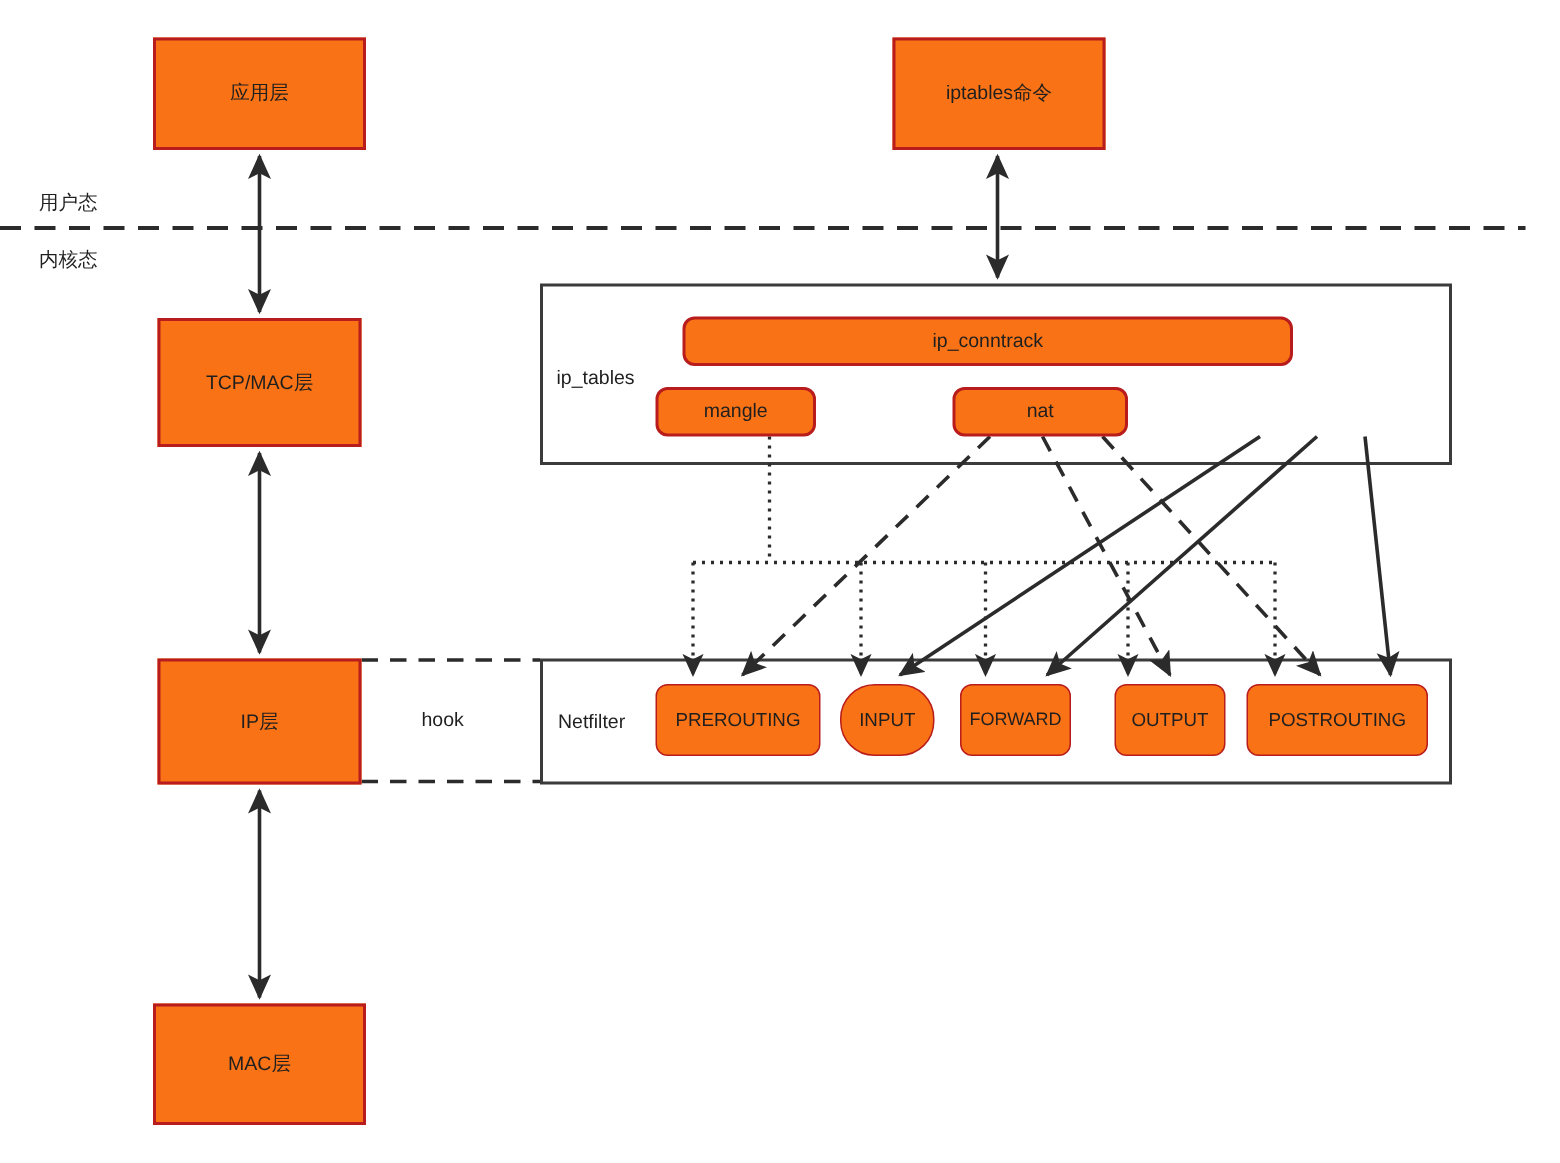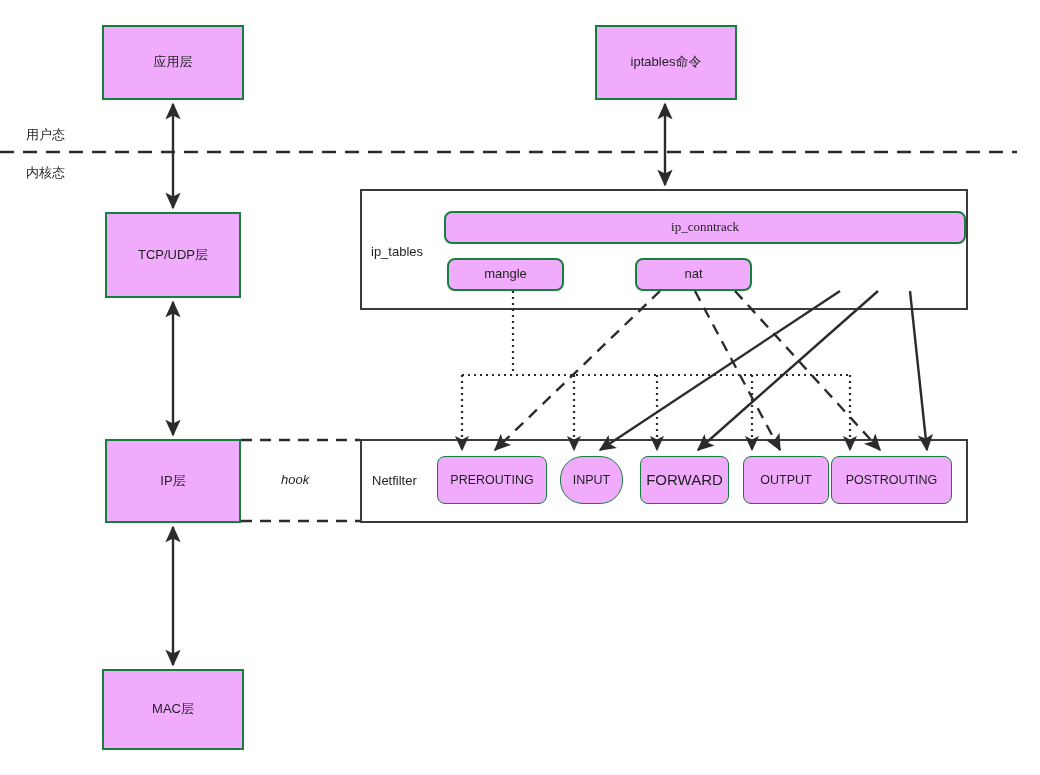--- a/index.html
+++ b/index.html
@@ -16,22 +16,22 @@
     position: relative;
     width: 1040px;
     height: 775px;
     background: #ffffff;
     overflow: hidden;
   }
   
   .box {
     position: absolute;
     box-sizing: border-box;
-    border: 2px solid #15803d;
-    background: #f0abfc;
+    border: 2px solid #b91c1c;
+    background: #f97316;
     display: flex;
     align-items: center;
     justify-content: center;
     font-size: 13px;
     line-height: 1.3;
     color: #1f1f1f;
     text-align: right;
     z-index: 5;
   }
   .box.rounded {
@@ -50,21 +50,20 @@
   }
   .plain-label {
     position: absolute;
     font-size: 13px;
     color: #1f1f1f;
     white-space: nowrap;
     z-index: 6;
   }
   .plain-label.center {
     text-align: center;
-    font-style: italic;
   }
   svg.wires {
     position: absolute;
     left: 0;
     top: 0;
     width: 1040px;
     height: 775px;
     z-index: 4;
     pointer-events: none;
   }
@@ -93,69 +92,69 @@
   </svg>
 
   <div class="plain-label" style="left:26px; top:126px;text-align:right;">用户态</div>
   <div class="plain-label" style="left:26px; top:164px;">内核态</div>
 
   <div class="box" style="left:102px; top:25px; width:142px; height:75px;">
     <span>应用层</span>
   </div>
 
   <div class="box" style="left:105px; top:212px; width:136px; height:86px;">
-    <span>TCP/UDP层</span>
+    <span>TCP/MAC层</span>
   </div>
 
   <div class="box" style="left:102px; top:669px; width:142px; height:81px;">
     <span>MAC层</span>
   </div>
 
   <div class="box" style="left:105px; top:439px; width:136px; height:84px;">
     <span>IP层</span>
   </div>
 
   <div class="plain-label center" style="left:281px; top:472px;">hook</div>
 
   <div class="box" style="left:595px; top:25px; width:142px; height:75px;">
     <span>iptables命令</span>
   </div>
 
   <div class="container-box" style="left:360px; top:189px; width:608px; height:121px;"></div>
   <div class="plain-label" style="left:371px; top:244px;">ip_tables</div>
 
-  <div class="box rounded" style="left:444px; top:211px; width:522px; height:33px;font-family:Liberation Serif, serif;">
+  <div class="box rounded" style="left:455px; top:211px; width:407px; height:33px;">
     <span>ip_conntrack</span>
   </div>
 
-  <div class="box rounded" style="left:447px; top:258px; width:117px; height:33px;">
+  <div class="box rounded" style="left:437px; top:258px; width:107px; height:33px;">
     <span>mangle</span>
   </div>
 
   <div class="box rounded" style="left:635px; top:258px; width:117px; height:33px;">
     <span>nat</span>
   </div>
 
 
   <div class="container-box" style="left:360px; top:439px; width:608px; height:84px;"></div>
   <div class="plain-label" style="left:372px; top:473px;">Netfilter</div>
 
   <div class="box rounded thin" style="left:437px; top:456px; width:110px; height:48px; font-size:12.5px;">
     <span>PREROUTING</span>
   </div>
 
   <div class="box rounded thin" style="left:560px; top:456px; width:63px; height:48px; font-size:12.5px;border-radius:23px;">
     <span>INPUT</span>
   </div>
 
-  <div class="box rounded thin" style="left:640px; top:456px; width:89px; height:48px; font-size:15px;">
+  <div class="box rounded thin" style="left:640px; top:456px; width:74px; height:48px; font-size:12px;">
     <span>FORWARD</span>
   </div>
 
-  <div class="box rounded thin" style="left:743px; top:456px; width:86px; height:48px; font-size:12.5px;">
+  <div class="box rounded thin" style="left:743px; top:456px; width:74px; height:48px; font-size:12.5px;">
     <span>OUTPUT</span>
   </div>
 
   <div class="box rounded thin" style="left:831px; top:456px; width:121px; height:48px; font-size:12.5px;">
     <span>POSTROUTING</span>
   </div>
 
   <svg class="wires" viewBox="0 0 1040 775">
 
     <g>

